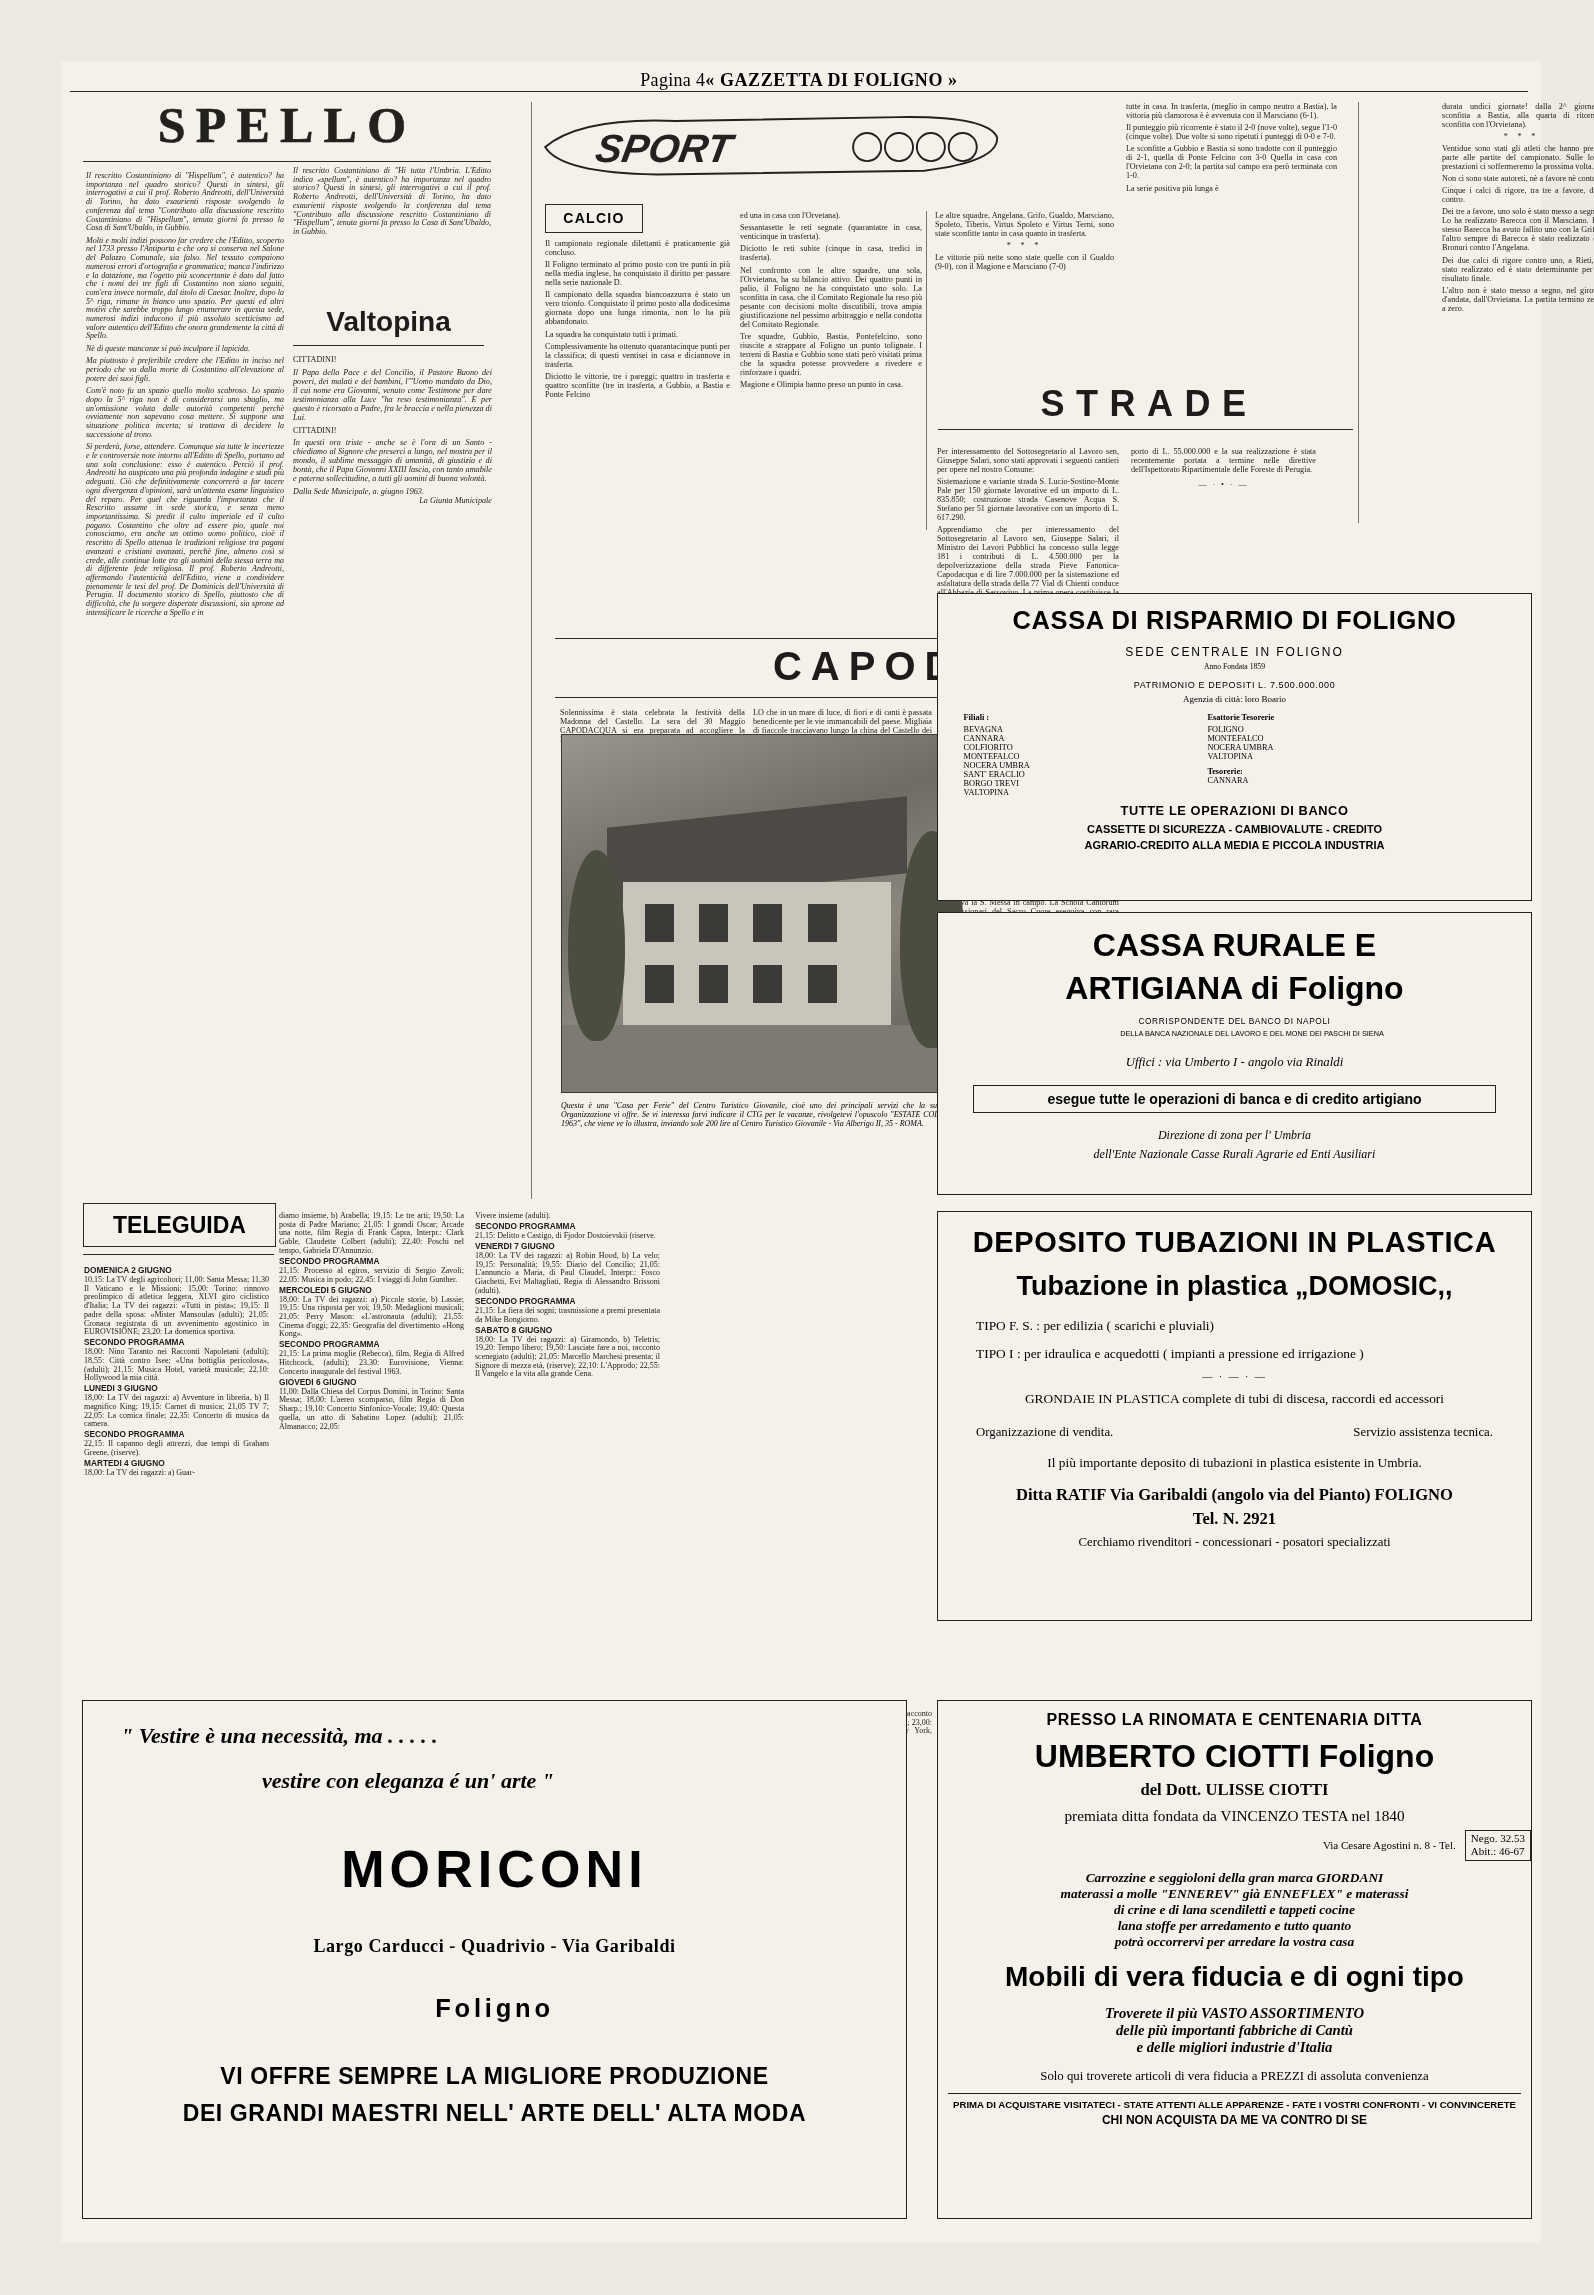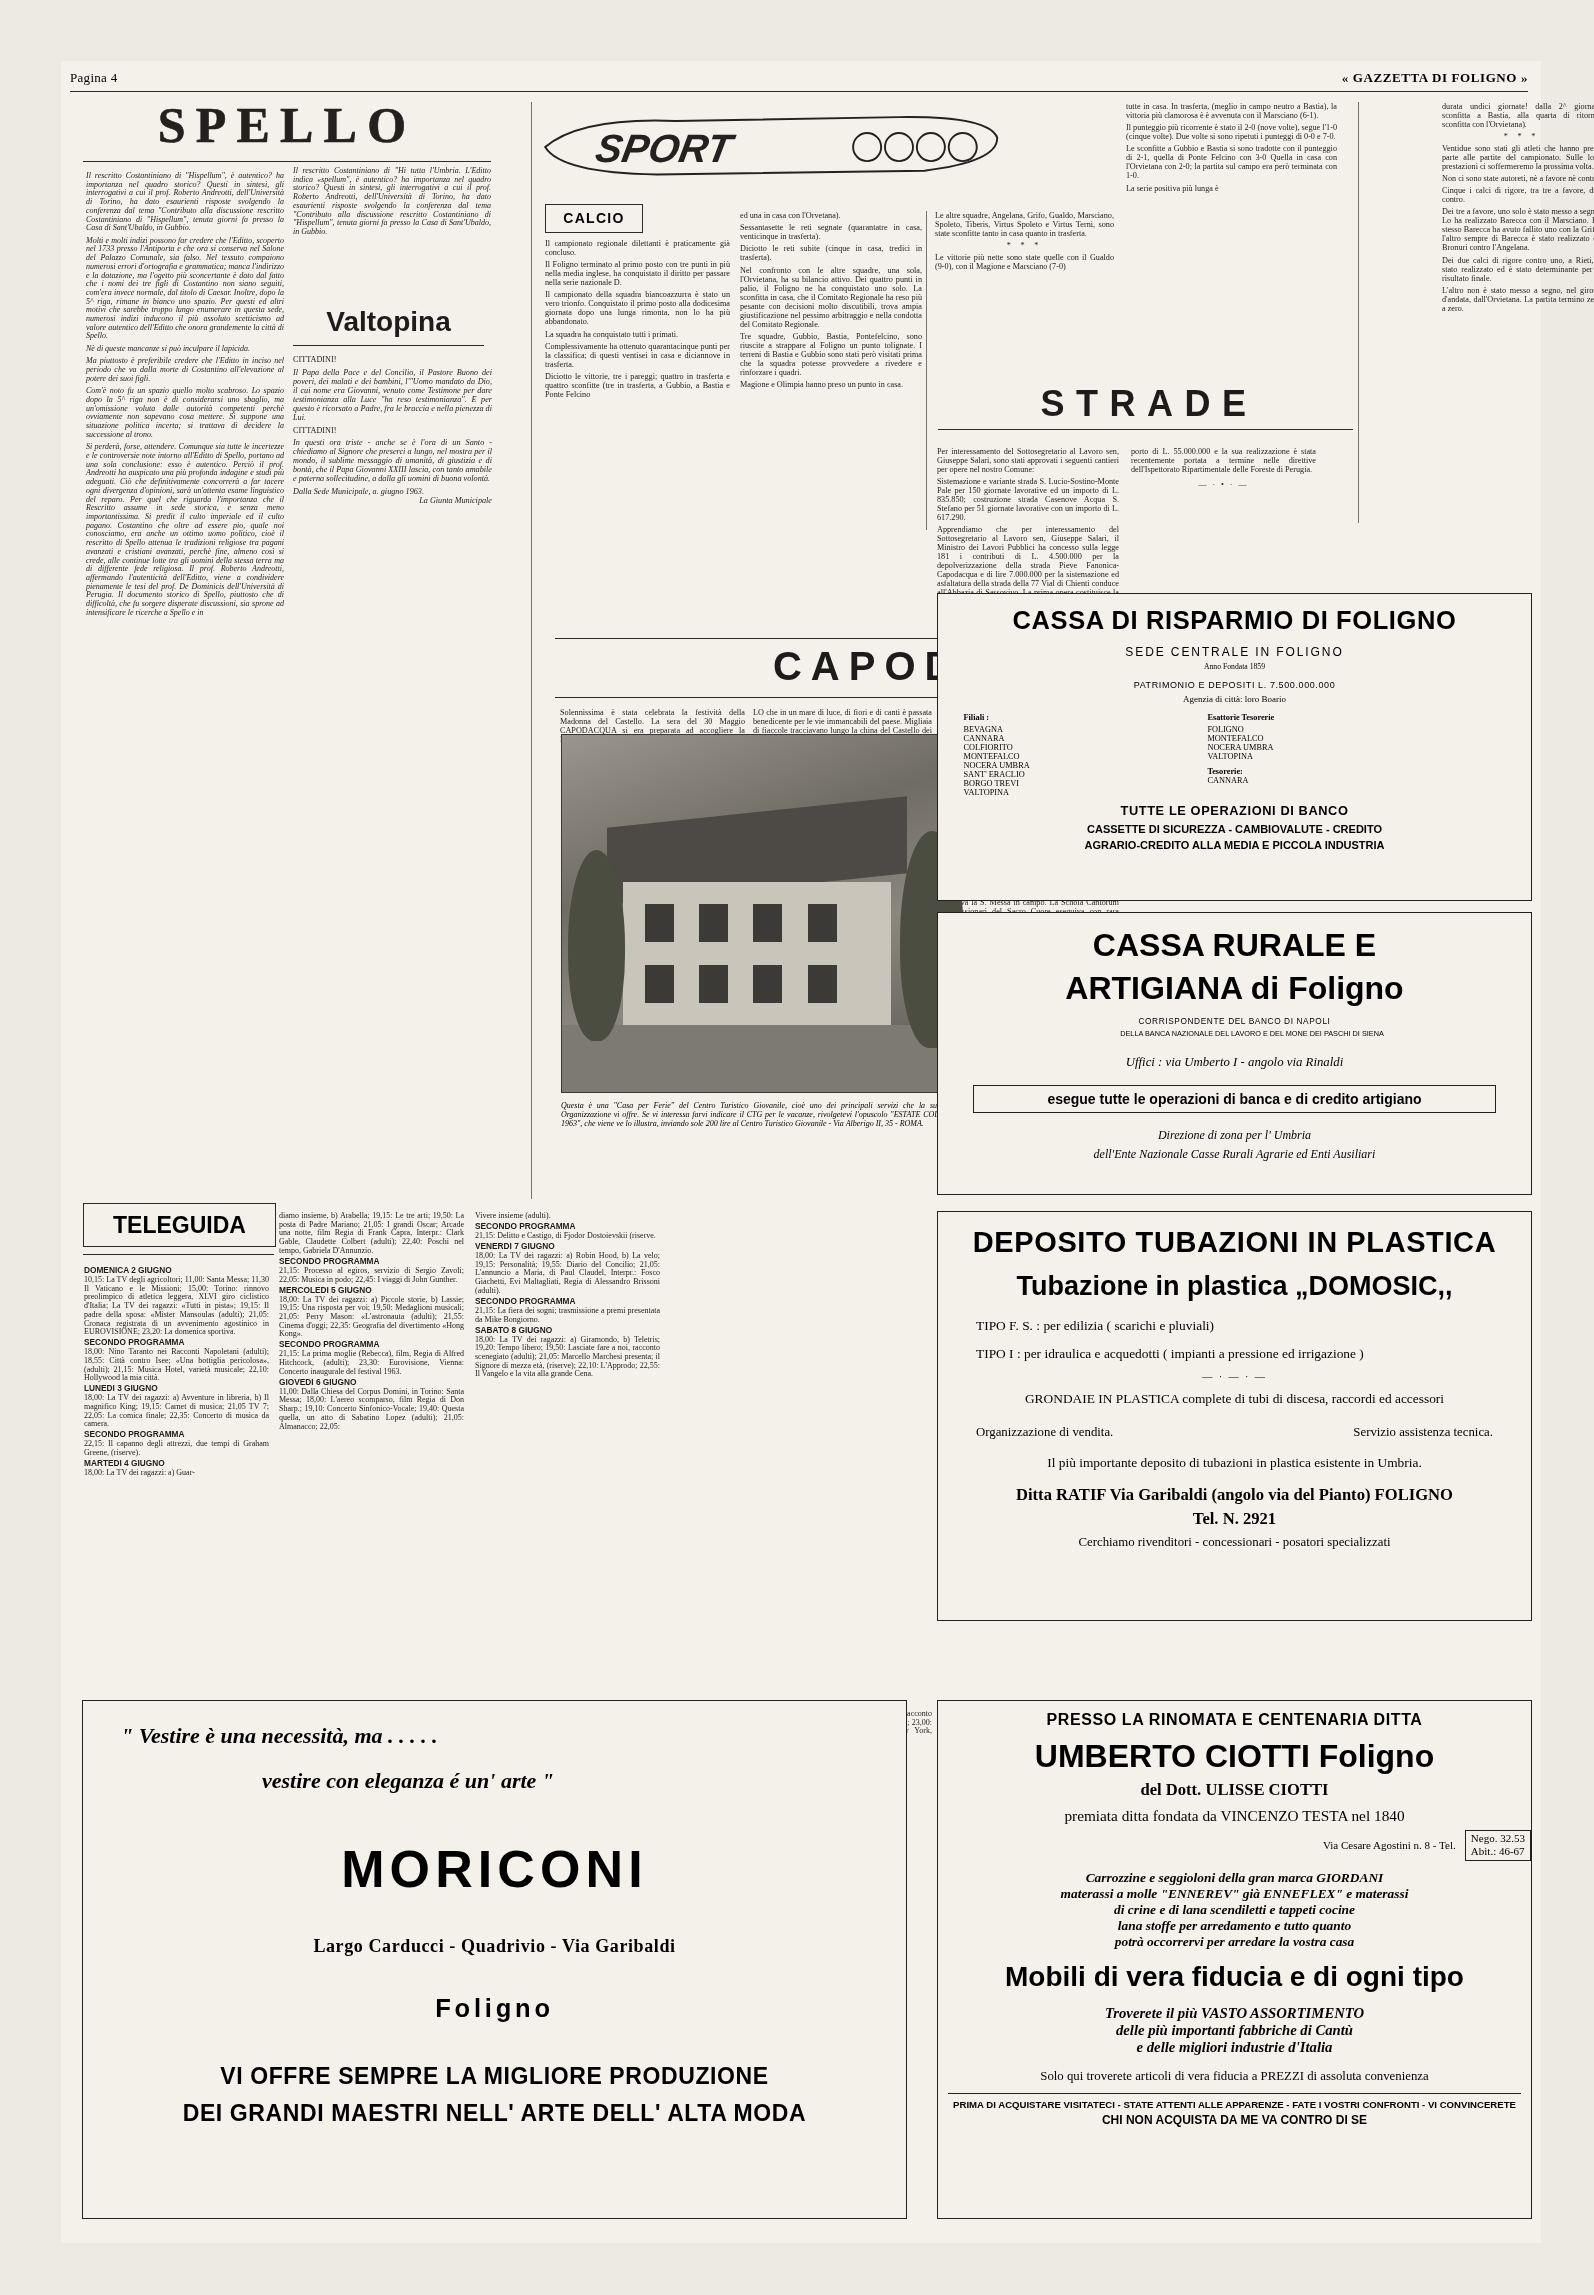--- a/index.html
+++ b/index.html
@@ -9,21 +9,21 @@
     width:1595px;height:2295px;
     background:#eceae3;
     margin:0 auto;
     overflow:hidden;
   }
   .paper{
     position:absolute;left:61px;top:61px;width:1480px;height:2182px;
     background:#f3f1ea;
   }
   
-  .topbar{position:absolute;left:70px;top:70px;width:1458px;display:flex;justify-content:space-between;font-size:13px;letter-spacing:0.3px;}
+  .topbar{position:absolute;left:70px;top:70px;width:1458px;display:flex;justify-content:center;font-size:18px;letter-spacing:0.3px;}
   .topbar .l{font-family:"Liberation Serif",serif;}
   .topbar .r{font-family:"Liberation Serif",serif;font-weight:bold;letter-spacing:0.6px;}
   .rule{position:absolute;background:#2b2a27;}
   
   .col{position:absolute;text-align:justify;color:#1c1b19;}
   .just{text-align:justify;text-justify:inter-word;}
   .tiny{font-size:8px;line-height:8.7px;}
   .tiny2{font-size:8.2px;line-height:9px;}
   .ital{font-style:italic;}
   .center{text-align:center;}
@@ -114,21 +114,21 @@
 
   <div class="valtopina">Valtopina</div>
   <div class="rule" style="left:293px;top:345px;width:191px;height:1.3px;"></div>
   <div class="col tiny ital just" style="left:293px;top:167px;width:198px;">
     <p style="margin:0 0 3.8px 0;">Il rescritto Costantiniano di "Hi tutta l'Umbria. L'Editto indica «spellum", è autentico? ha importanza nel quadro storico? Questi in sintesi, gli interrogativi a cui il prof. Roberto Andreotti, dell'Università di Torino, ha dato esaurienti risposte svolgendo la conferenza dal tema "Contributo alla discussione rescritto Costantiniano di "Hispellum", tenuta giorni fa presso la Casa di Sant'Ubaldo, in Gubbio.</p>
   </div>
   <div class="col tiny2 just" style="left:293px;top:355px;width:199px;">
     <p style="margin:0 0 3.8px 0;">CITTADINI!</p>
     <p style="margin:0 0 3.8px 0;" class="ital">Il Papa della Pace e del Concilio, il Pastore Buono dei poveri, dei malati e dei bambini, l'"Uomo mandato da Dio, il cui nome era Giovanni, venuto come Testimone per dare testimonianza alla Luce "ha reso testimonianza". E per questo è ricorsato a Padre, fra le braccia e nella pienezza di Lui.</p>
     <p style="margin:0 0 3.8px 0;">CITTADINI!</p>
-    <p style="margin:0 0 3.8px 0;" class="ital">In questi ora triste - anche se è l'ora di un Santo - chiediamo al Signore che preserci a lungo, nel mostra per il mondo, il sublime messaggio di umanità, di giustizia e di bontà, che il Papa Giovanni XXIII lascia, con tanto amabile e paterna sollecitudine, a dalla gli uomini di buona volontà.</p>
+    <p style="margin:0 0 3.8px 0;" class="ital">In questi ora triste - anche se è l'ora di un Santo - chiediamo al Signore che preserci a lungo, nel mostra per il mondo, il sublime messaggio di umanità, di giustizia e di bontà, che il Papa Giovanni XXIII lascia, con tanto amabile e paterna sollecitudine, a tutti gli uomini di buona volontà.</p>
     <p style="margin:0;" class="ital">Dalla Sede Municipale, a. giugno 1963.</p>
     <p style="margin:0;text-align:right;" class="ital">La Giunta Municipale</p>
   </div>
 
   <div class="sportbanner">
     <svg width="459" height="67" viewBox="0 0 720 105">
       <path d="M5,55 Q60,8 210,14 L560,8 Q700,6 714,40 Q716,78 600,92 L180,98 Q30,96 5,55 Z" fill="none" stroke="#232220" stroke-width="3"></path>
       <text x="95" y="78" font-family="Liberation Sans, sans-serif" font-style="italic" font-weight="bold" font-size="62" fill="#232220" transform="skewX(-10)">SPORT</text>
       <circle cx="510" cy="55" r="22" fill="none" stroke="#232220" stroke-width="3"></circle>
       <circle cx="560" cy="55" r="22" fill="none" stroke="#232220" stroke-width="3"></circle>

